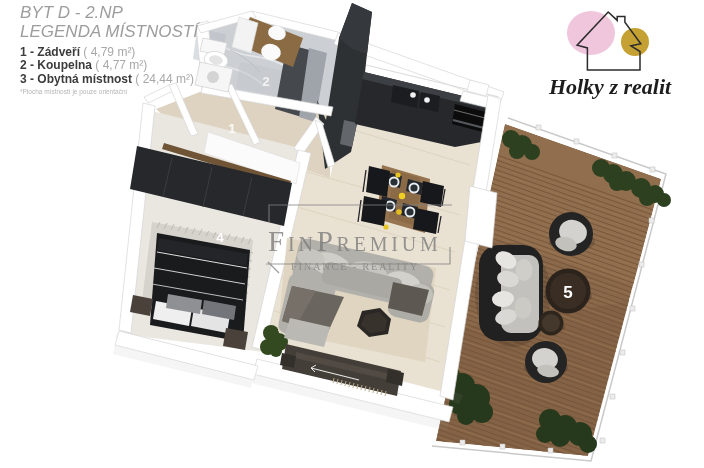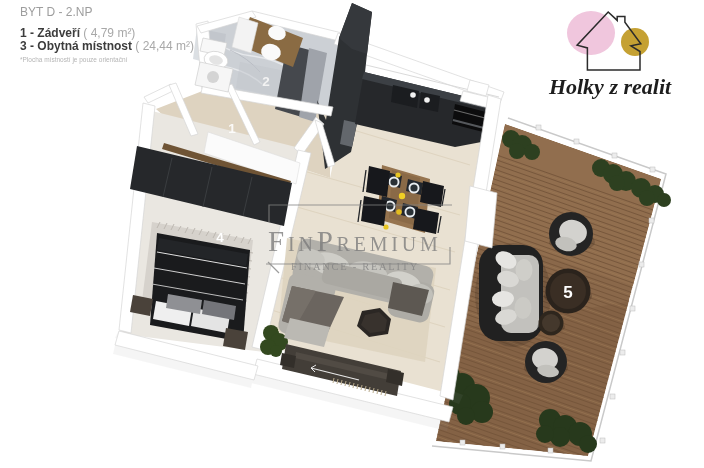--- a/index.html
+++ b/index.html
@@ -1,30 +1,32 @@
 <!DOCTYPE html>
 <html><head>
 <meta charset="utf-8">
 <style>
 html,body{margin:0;padding:0;background:#fff;width:704px;height:468px;overflow:hidden;}
 body{font-family:"Liberation Sans", sans-serif;position:relative;}
 #legend{position:absolute;left:20px;top:3px;z-index:5;}
-.t1{font-size:12px;color:#9d9d9d;letter-spacing:0;line-height:19px;}
+.t1{font-size:17px;color:#9d9d9d;letter-spacing:0;line-height:19px;font-style:italic;}
 .li{font-size:12px;color:#3c3c3c;font-weight:bold;line-height:13.3px;margin-top:0;}
 .li span{color:#a8a8a8;font-weight:normal;}
 .fn{font-size:6.5px;color:#b5b5b5;margin-top:2px;}
 svg{position:absolute;left:0;top:0;}
 </style>
 </head>
 <body>
 
 <div id="legend">
   <div class="t1">BYT D - 2.NP</div>
+  <div class="t1">LEGENDA MÍSTNOSTÍ</div>
   <div style="height:5px"></div>
   <div class="li">1 - Zádveří <span>( 4,79 m²)</span></div>
+  <div class="li">2 - Koupelna <span>( 4,77 m²)</span></div>
   <div class="li">3 - Obytná místnost <span>( 24,44 m²)</span></div>
   <div class="fn">*Plocha místností je pouze orientační</div>
 </div>
 <svg width="704" height="468" viewBox="0 0 704 468">
 <defs>
 <clipPath id="deckclip">
         <polygon points="505,124 661,179 588,456 436,441"></polygon>
       </clipPath>
 </defs>
 

